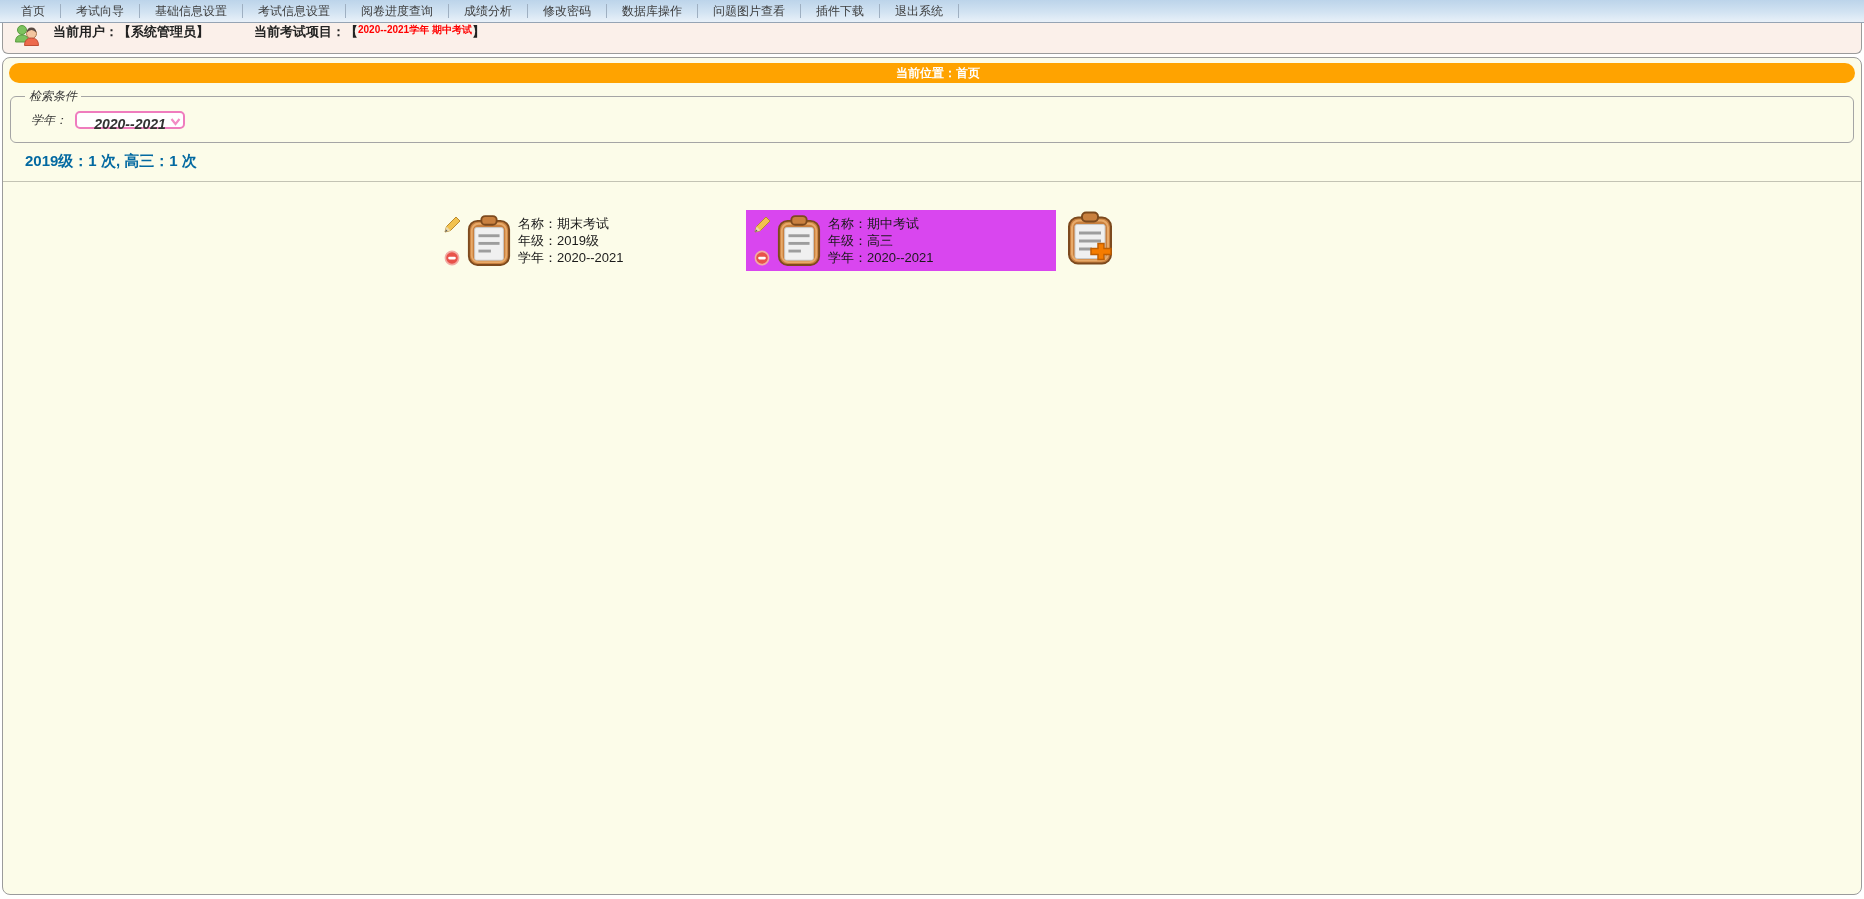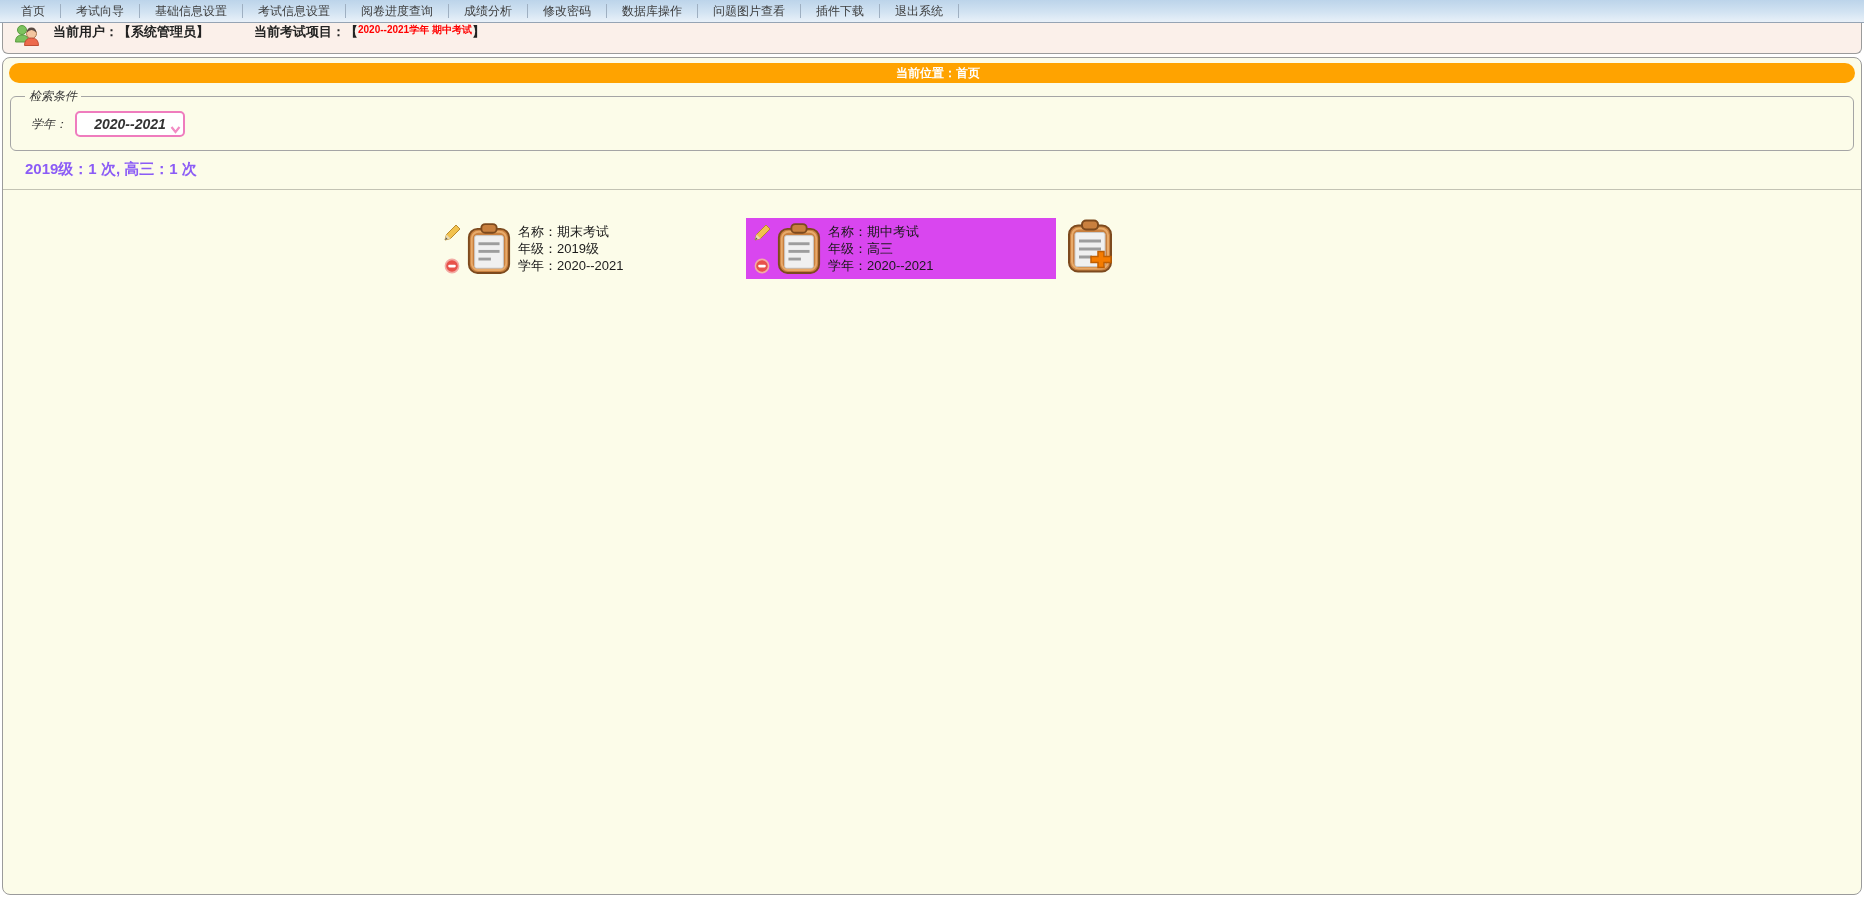--- a/index.html
+++ b/index.html
@@ -51,28 +51,28 @@
     margin:4px 7px; border:1px solid #a5a5a5; border-radius:6px;
     padding:4px 10px 13px 10px;
     font-style:italic;
   }
   fieldset.search-panel legend{
     font-size:12px; color:#3a3a3a; padding:0 4px; margin-left:4px;
   }
   .search-row{ display:flex; align-items:center; margin-top:2px; }
   .year-label{ font-size:12px; color:#333; margin:0 8px 0 10px; }
   .year-select{
-    position:relative; width:110px; height:26px;
+    position:relative; width:110px; height:18px;
     background:#ffffff; border:2px solid #ef7cbe; border-radius:5px;
     font-size:14px; font-weight:bold; color:#333;
     text-align:center; line-height:22px; cursor:pointer;
   }
   .year-select .chev{ position:absolute; right:1px; bottom:0; }
 
-  .summary-line{ margin:9px 0 0 22px; font-size:15px; font-weight:bold; color:#8b5cf6; }
+  .summary-line{ margin:9px 0 0 22px; font-size:15px; font-weight:bold; color:#0369a1; }
   hr.split{ border:none; border-top:1px solid #c3c3b4; margin-top:10px; }
 
   
   .cards-row{ display:flex; align-items:flex-start; margin:28px 0 0 433px; height:62px; }
   .exam-card{
     width:310px; height:61px;
     display:flex; align-items:center;
     padding-left:6px; cursor:pointer;
   }
   .exam-card.selected{ background:#d946ef; }

